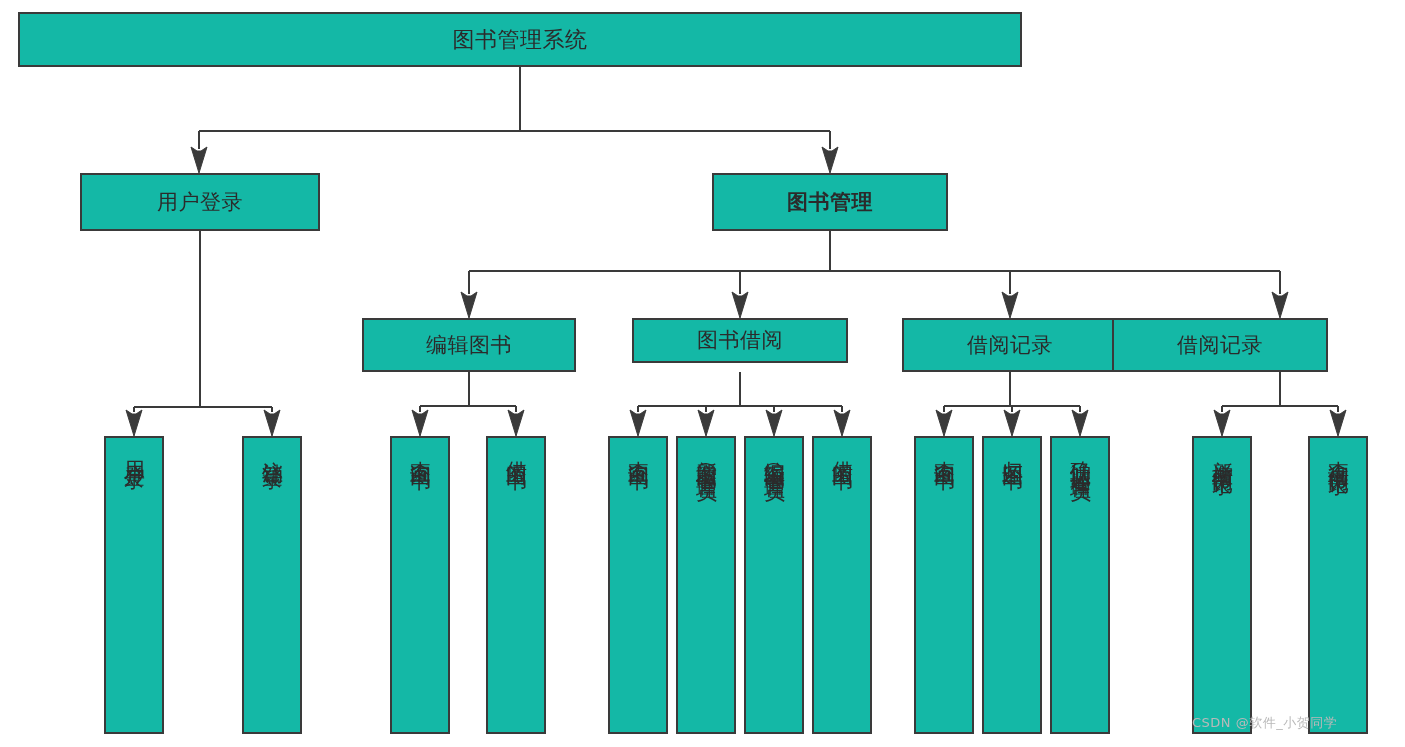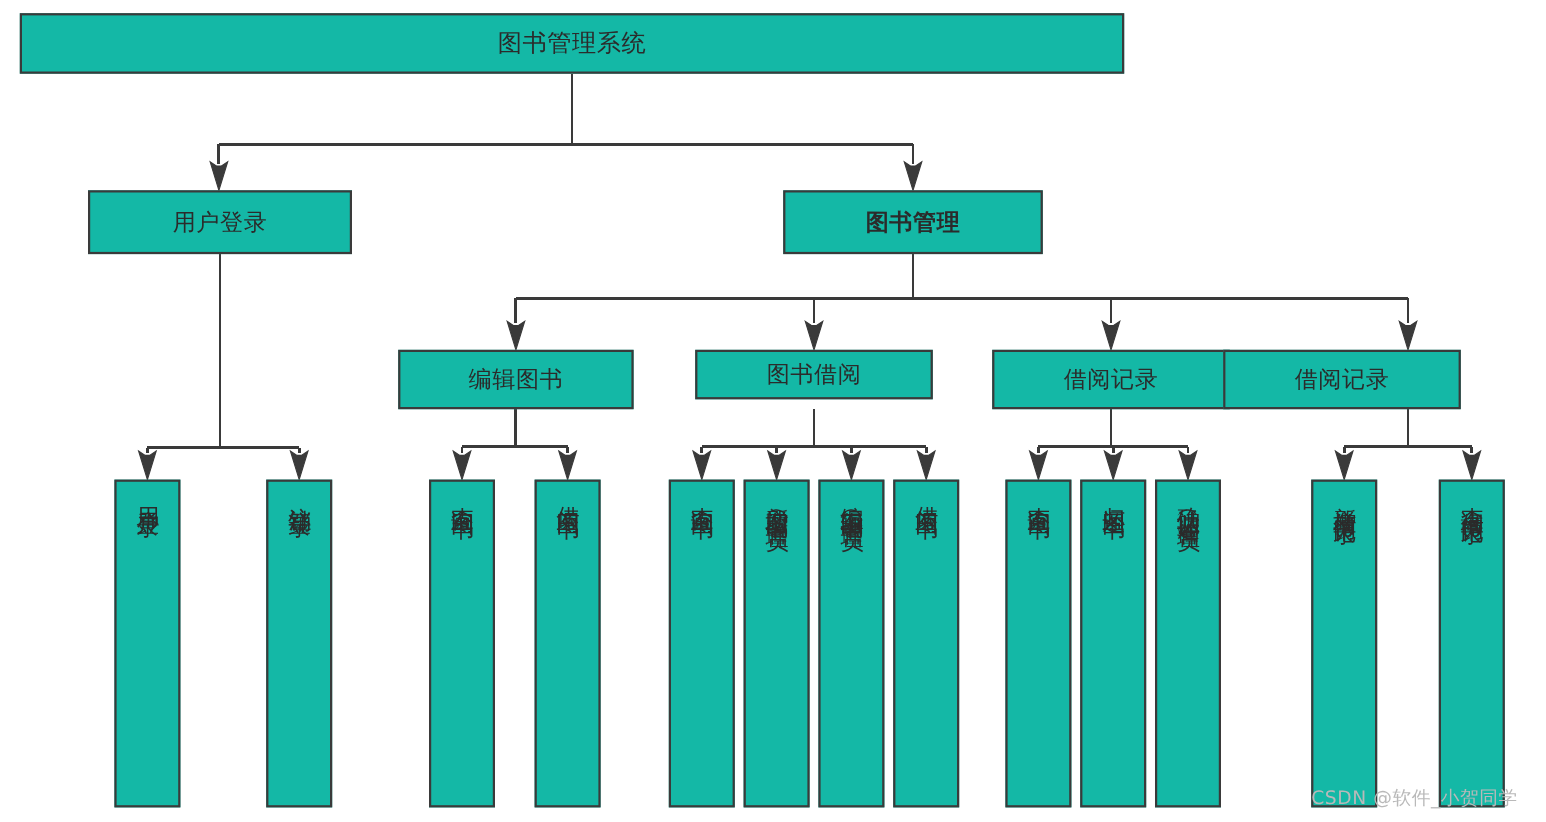--- a/index.html
+++ b/index.html
@@ -57,21 +57,21 @@
     text-orientation: upright;
     font-size: 21px;
     color: #2b2b2b;
     letter-spacing: 3px;
     line-height: 1;
     text-align: center;
     white-space: nowrap;
   }
   .watermark {
     position: absolute;
-    font-size: 17px;
+    font-size: 13px;
     color: #b9b9b9;
     white-space: nowrap;
     letter-spacing: 0.5px;
     font-family: "DejaVu Sans", "Liberation Sans", sans-serif;
   }
 </style>
 </head>
 <body>
 
 <div id="diagram-root">

